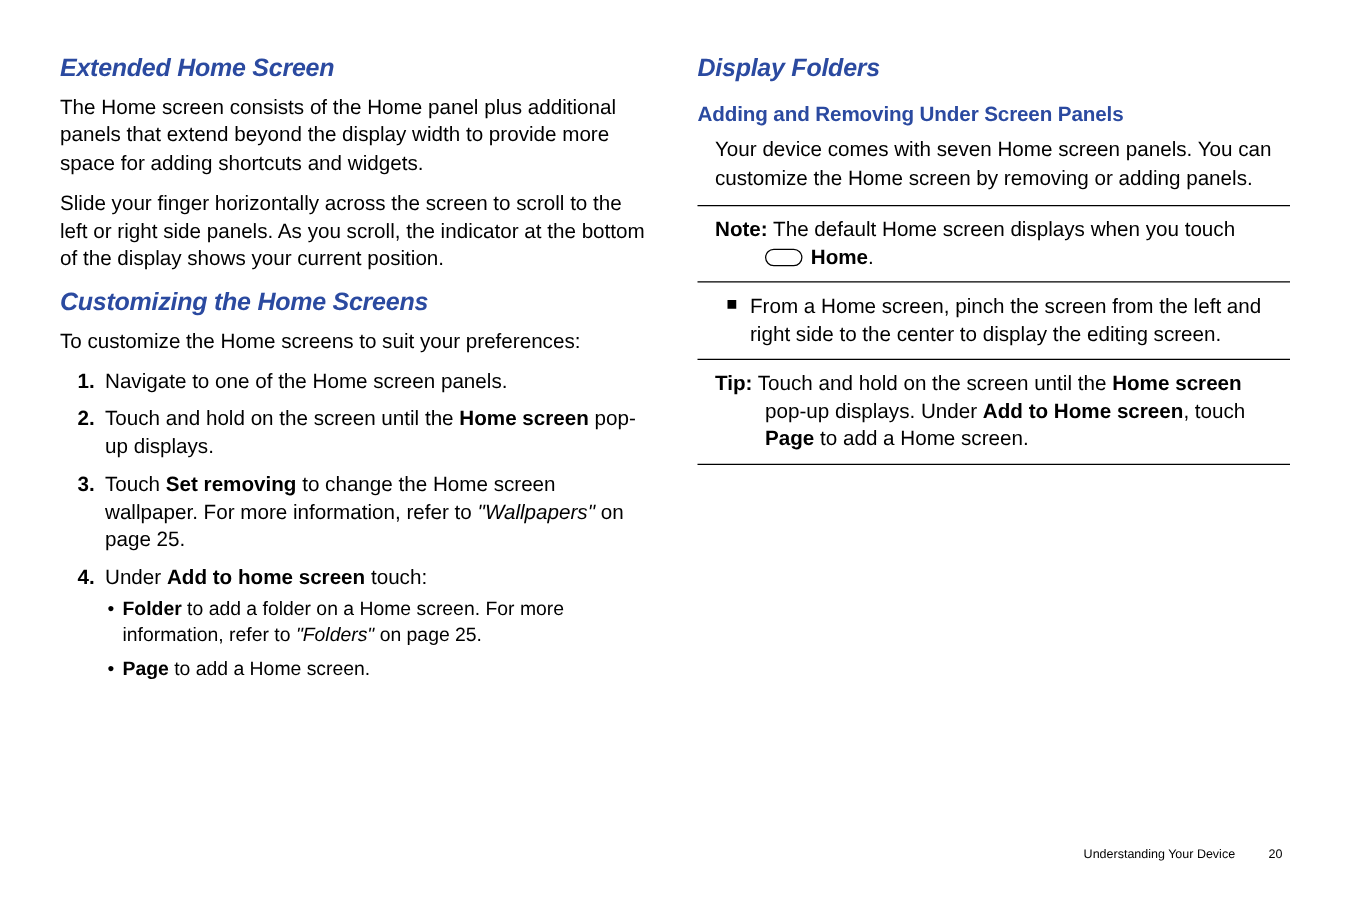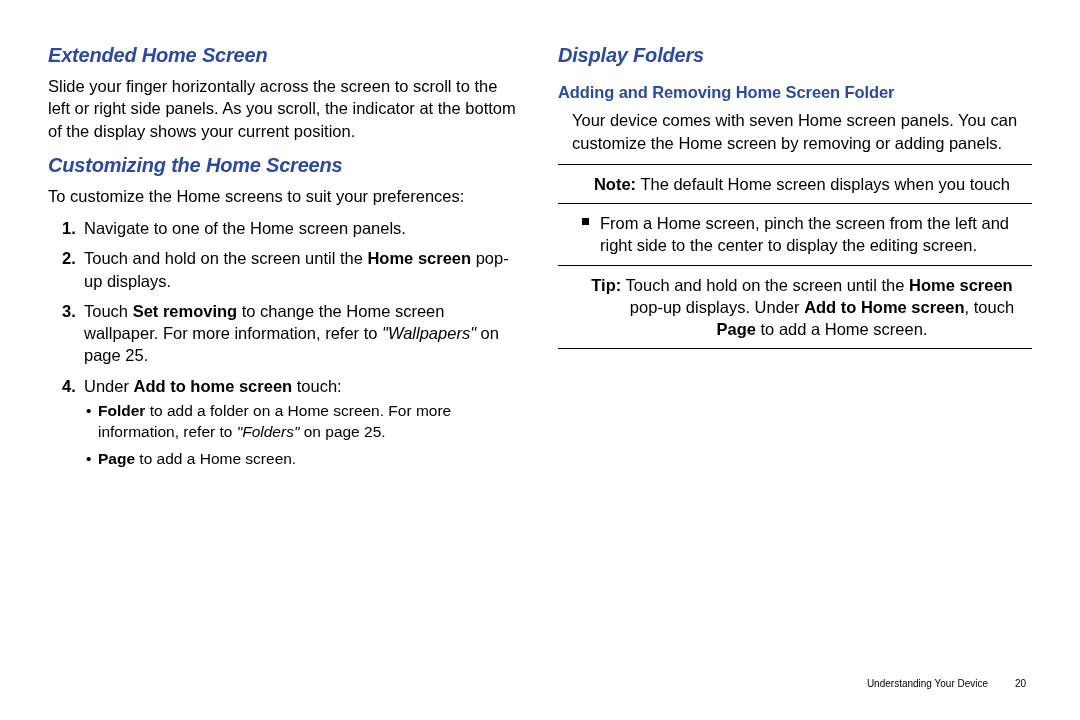--- a/index.html
+++ b/index.html
@@ -96,21 +96,21 @@
     top: 6px;
     width: 7px;
     height: 7px;
     background: #000;
   }
   .hr {
     border: none;
     border-top: 1.5px solid #000;
     margin: 8px 0;
   }
-  .note-block { margin: 6px 0 6px 14px; text-align: center; }
+  .note-block { margin: 6px 0 6px 14px; }
   .label-pad { padding-left: 40px; display:block; }
   .italic { font-style: italic; }
   .bold { font-weight: bold; }
   .home-icon {
     display: inline-block;
     width: 28px;
     height: 12px;
     border: 1.6px solid #000;
     border-radius: 7px;
     vertical-align: middle;
@@ -125,20 +125,21 @@
   .footer .pg { display:inline-block; margin-left: 24px; }
 </style>
 </head>
 <body>
 
 <div class="page">
   <div class="cols">
 
     <div class="col">
       <h2 class="blue">Extended Home Screen</h2>
+      <p>The Home screen consists of the Home panel plus additional panels that extend beyond the display width to provide more space for adding shortcuts and widgets.</p>
       <p>Slide your finger horizontally across the screen to scroll to the left or right side panels. As you scroll, the indicator at the bottom of the display shows your current position.</p>
 
       <h2 class="blue">Customizing the Home Screens</h2>
       <p>To customize the Home screens to suit your preferences:</p>
 
       <ol class="numlist">
         <li><span class="num">1.</span><span>Navigate to one of the Home screen panels.</span></li>
         <li><span class="num">2.</span>
           <span>Touch and hold on the screen until the </span><span class="bold">Home screen</span><span> pop-up displays.</span>
         </li>
@@ -151,26 +152,30 @@
             <li><span class="bold">Folder</span><span> to add a folder on a Home screen. For more information, refer to </span><span class="italic">"Folders"</span><span> on page 25.</span></li>
             <li><span class="bold">Page</span><span> to add a Home screen.</span></li>
           </ul>
         </li>
       </ol>
     </div>
 
     <div class="col">
       <h2 class="blue">Display Folders</h2>
 
-      <h3 class="blue-small">Adding and Removing Home Screen Folder</h3>
+      <h3 class="blue-small">Adding and Removing Under Screen Panels</h3>
       <p class="para-indent">Your device comes with seven Home screen panels. You can customize the Home screen by removing or adding panels.</p>
 
       <hr class="hr">
       <div class="note-block">
         <span class="bold">Note:</span><span> The default Home screen displays when you touch </span><br>
+        <span class="label-pad">
+          <span class="home-icon"></span>
+          <span class="bold">Home</span><span>.</span>
+        </span>
       </div>
       <hr class="hr">
 
       <ul class="square">
         <li>From a Home screen, pinch the screen from the left and right side to the center to display the editing screen.</li>
       </ul>
 
       <hr class="hr">
       <div class="note-block">
         <span class="bold">Tip:</span><span> Touch and hold on the screen until the </span><span class="bold">Home screen</span><br>

